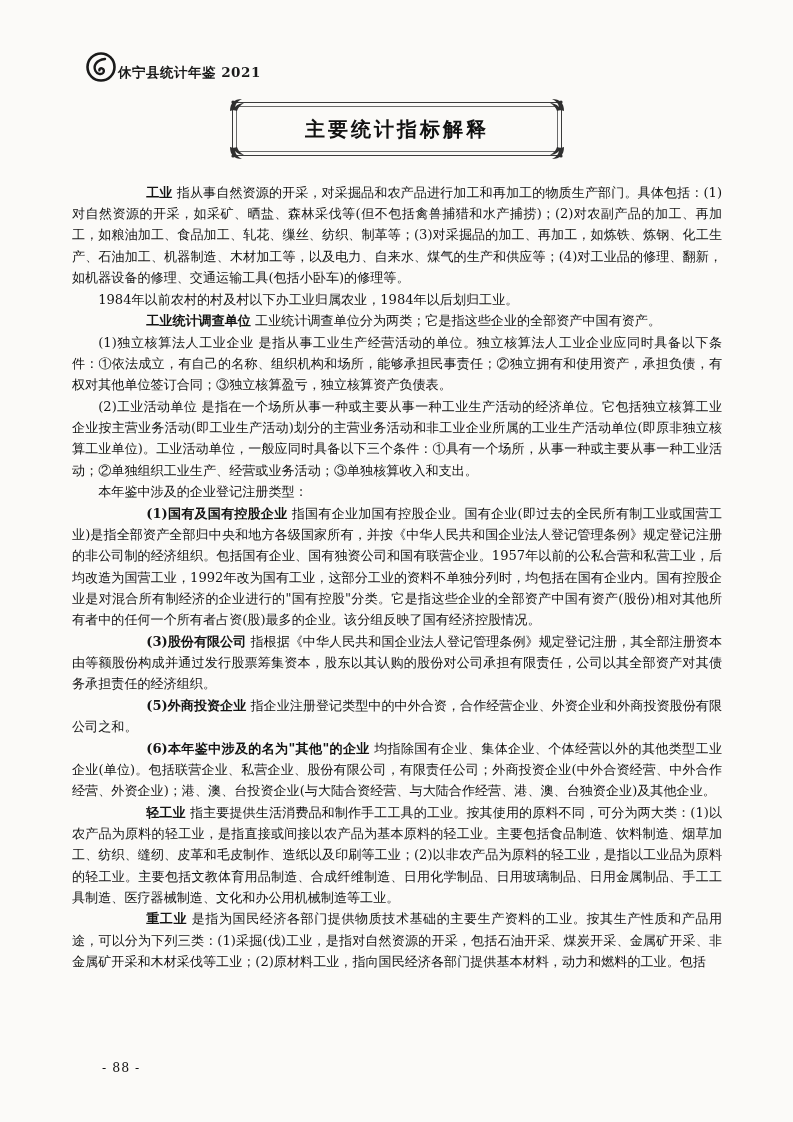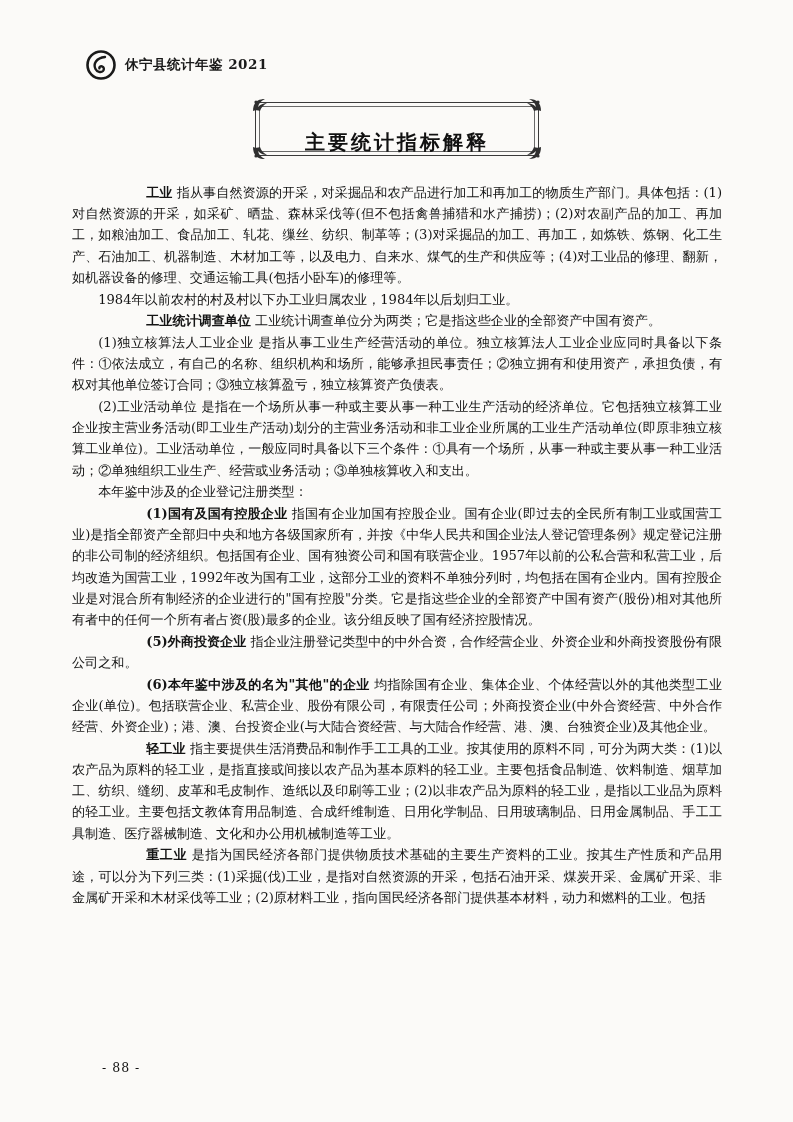--- a/index.html
+++ b/index.html
@@ -25,22 +25,22 @@
   .page-inner {
     position: absolute;
     left: 72px;
     top: 48px;
     width: 650px;
     height: 1020px;
   }
   
   .header {
     display: flex;
-    align-items: center;
-    gap: 9px;
+    align-items: flex-end;
+    gap: 2px;
     height: 34px;
     margin-left: 14px;
   }
   .logo {
     width: 30px;
     height: 30px;
     flex: 0 0 auto;
   }
   .header-title {
     font-size: 13.5px;
@@ -50,24 +50,24 @@
     font-family: "DejaVu Serif", "Liberation Serif", serif;
   }
   
   .title-wrap {
     margin-top: 20px;
     display: flex;
     justify-content: center;
   }
   .title-box {
     position: relative;
-    width: 284px;
+    width: 330px;
     height: 54px;
     display: flex;
-    align-items: flex-end;
+    align-items: center;
     justify-content: center;
   }
   .title-box .frame-outer {
     position: absolute;
     left: 0; top: 0; right: 0; bottom: 0;
     border: 1.3px solid #3a3a3a;
   }
   .title-box .frame-inner {
     position: absolute;
     left: 4px; top: 4px; right: 4px; bottom: 4px;
@@ -170,20 +170,21 @@
     </div>
 
     <div class="body" id="body-text">
         <p><span class="lead">工业</span>  <span>指从事自然资源的开采，对采掘品和农产品进行加工和再加工的物质生产部门。具体包括：(1)对自然资源的开采，如采矿、晒盐、森林采伐等(但不包括禽兽捕猎和水产捕捞)；(2)对农副产品的加工、再加工，如粮油加工、食品加工、轧花、缫丝、纺织、制革等；(3)对采掘品的加工、再加工，如炼铁、炼钢、化工生产、石油加工、机器制造、木材加工等，以及电力、自来水、煤气的生产和供应等；(4)对工业品的修理、翻新，如机器设备的修理、交通运输工具(包括小卧车)的修理等。</span></p>
         <p><span>1984年以前农村的村及村以下办工业归属农业，1984年以后划归工业。</span></p>
         <p><span class="lead">工业统计调查单位</span>  <span>工业统计调查单位分为两类；它是指这些企业的全部资产中国有资产。</span></p>
         <p><span>(1)独立核算法人工业企业 是指从事工业生产经营活动的单位。独立核算法人工业企业应同时具备以下条件：①依法成立，有自己的名称、组织机构和场所，能够承担民事责任；②独立拥有和使用资产，承担负债，有权对其他单位签订合同；③独立核算盈亏，独立核算资产负债表。</span></p>
         <p><span>(2)工业活动单位 是指在一个场所从事一种或主要从事一种工业生产活动的经济单位。它包括独立核算工业企业按主营业务活动(即工业生产活动)划分的主营业务活动和非工业企业所属的工业生产活动单位(即原非独立核算工业单位)。工业活动单位，一般应同时具备以下三个条件：①具有一个场所，从事一种或主要从事一种工业活动；②单独组织工业生产、经营或业务活动；③单独核算收入和支出。</span></p>
         <p><span>本年鉴中涉及的企业登记注册类型：</span></p>
         <p><span class="lead">(1)国有及国有控股企业</span>  <span>指国有企业加国有控股企业。国有企业(即过去的全民所有制工业或国营工业)是指全部资产全部归中央和地方各级国家所有，并按《中华人民共和国企业法人登记管理条例》规定登记注册的非公司制的经济组织。包括国有企业、国有独资公司和国有联营企业。1957年以前的公私合营和私营工业，后均改造为国营工业，1992年改为国有工业，这部分工业的资料不单独分列时，均包括在国有企业内。国有控股企业是对混合所有制经济的企业进行的"国有控股"分类。它是指这些企业的全部资产中国有资产(股份)相对其他所有者中的任何一个所有者占资(股)最多的企业。该分组反映了国有经济控股情况。</span></p>
+        <p><span class="lead">(3)股份有限公司</span>  <span>指根据《中华人民共和国企业法人登记管理条例》规定登记注册，其全部注册资本由等额股份构成并通过发行股票筹集资本，股东以其认购的股份对公司承担有限责任，公司以其全部资产对其债务承担责任的经济组织。</span></p>
         <p><span class="lead">(5)外商投资企业</span>  <span>指企业注册登记类型中的中外合资，合作经营企业、外资企业和外商投资股份有限公司之和。</span></p>
         <p><span class="lead">(6)本年鉴中涉及的名为"其他"的企业</span>  <span>均指除国有企业、集体企业、个体经营以外的其他类型工业企业(单位)。包括联营企业、私营企业、股份有限公司，有限责任公司；外商投资企业(中外合资经营、中外合作经营、外资企业)；港、澳、台投资企业(与大陆合资经营、与大陆合作经营、港、澳、台独资企业)及其他企业。</span></p>
         <p><span class="lead">轻工业</span>  <span>指主要提供生活消费品和制作手工工具的工业。按其使用的原料不同，可分为两大类：(1)以农产品为原料的轻工业，是指直接或间接以农产品为基本原料的轻工业。主要包括食品制造、饮料制造、烟草加工、纺织、缝纫、皮革和毛皮制作、造纸以及印刷等工业；(2)以非农产品为原料的轻工业，是指以工业品为原料的轻工业。主要包括文教体育用品制造、合成纤维制造、日用化学制品、日用玻璃制品、日用金属制品、手工工具制造、医疗器械制造、文化和办公用机械制造等工业。</span></p>
         <p><span class="lead">重工业</span>  <span>是指为国民经济各部门提供物质技术基础的主要生产资料的工业。按其生产性质和产品用途，可以分为下列三类：(1)采掘(伐)工业，是指对自然资源的开采，包括石油开采、煤炭开采、金属矿开采、非金属矿开采和木材采伐等工业；(2)原材料工业，指向国民经济各部门提供基本材料，动力和燃料的工业。包括</span></p>
       </div>
 
     <div class="page-number">- 88 -</div>
   </div>
 </div>
 

